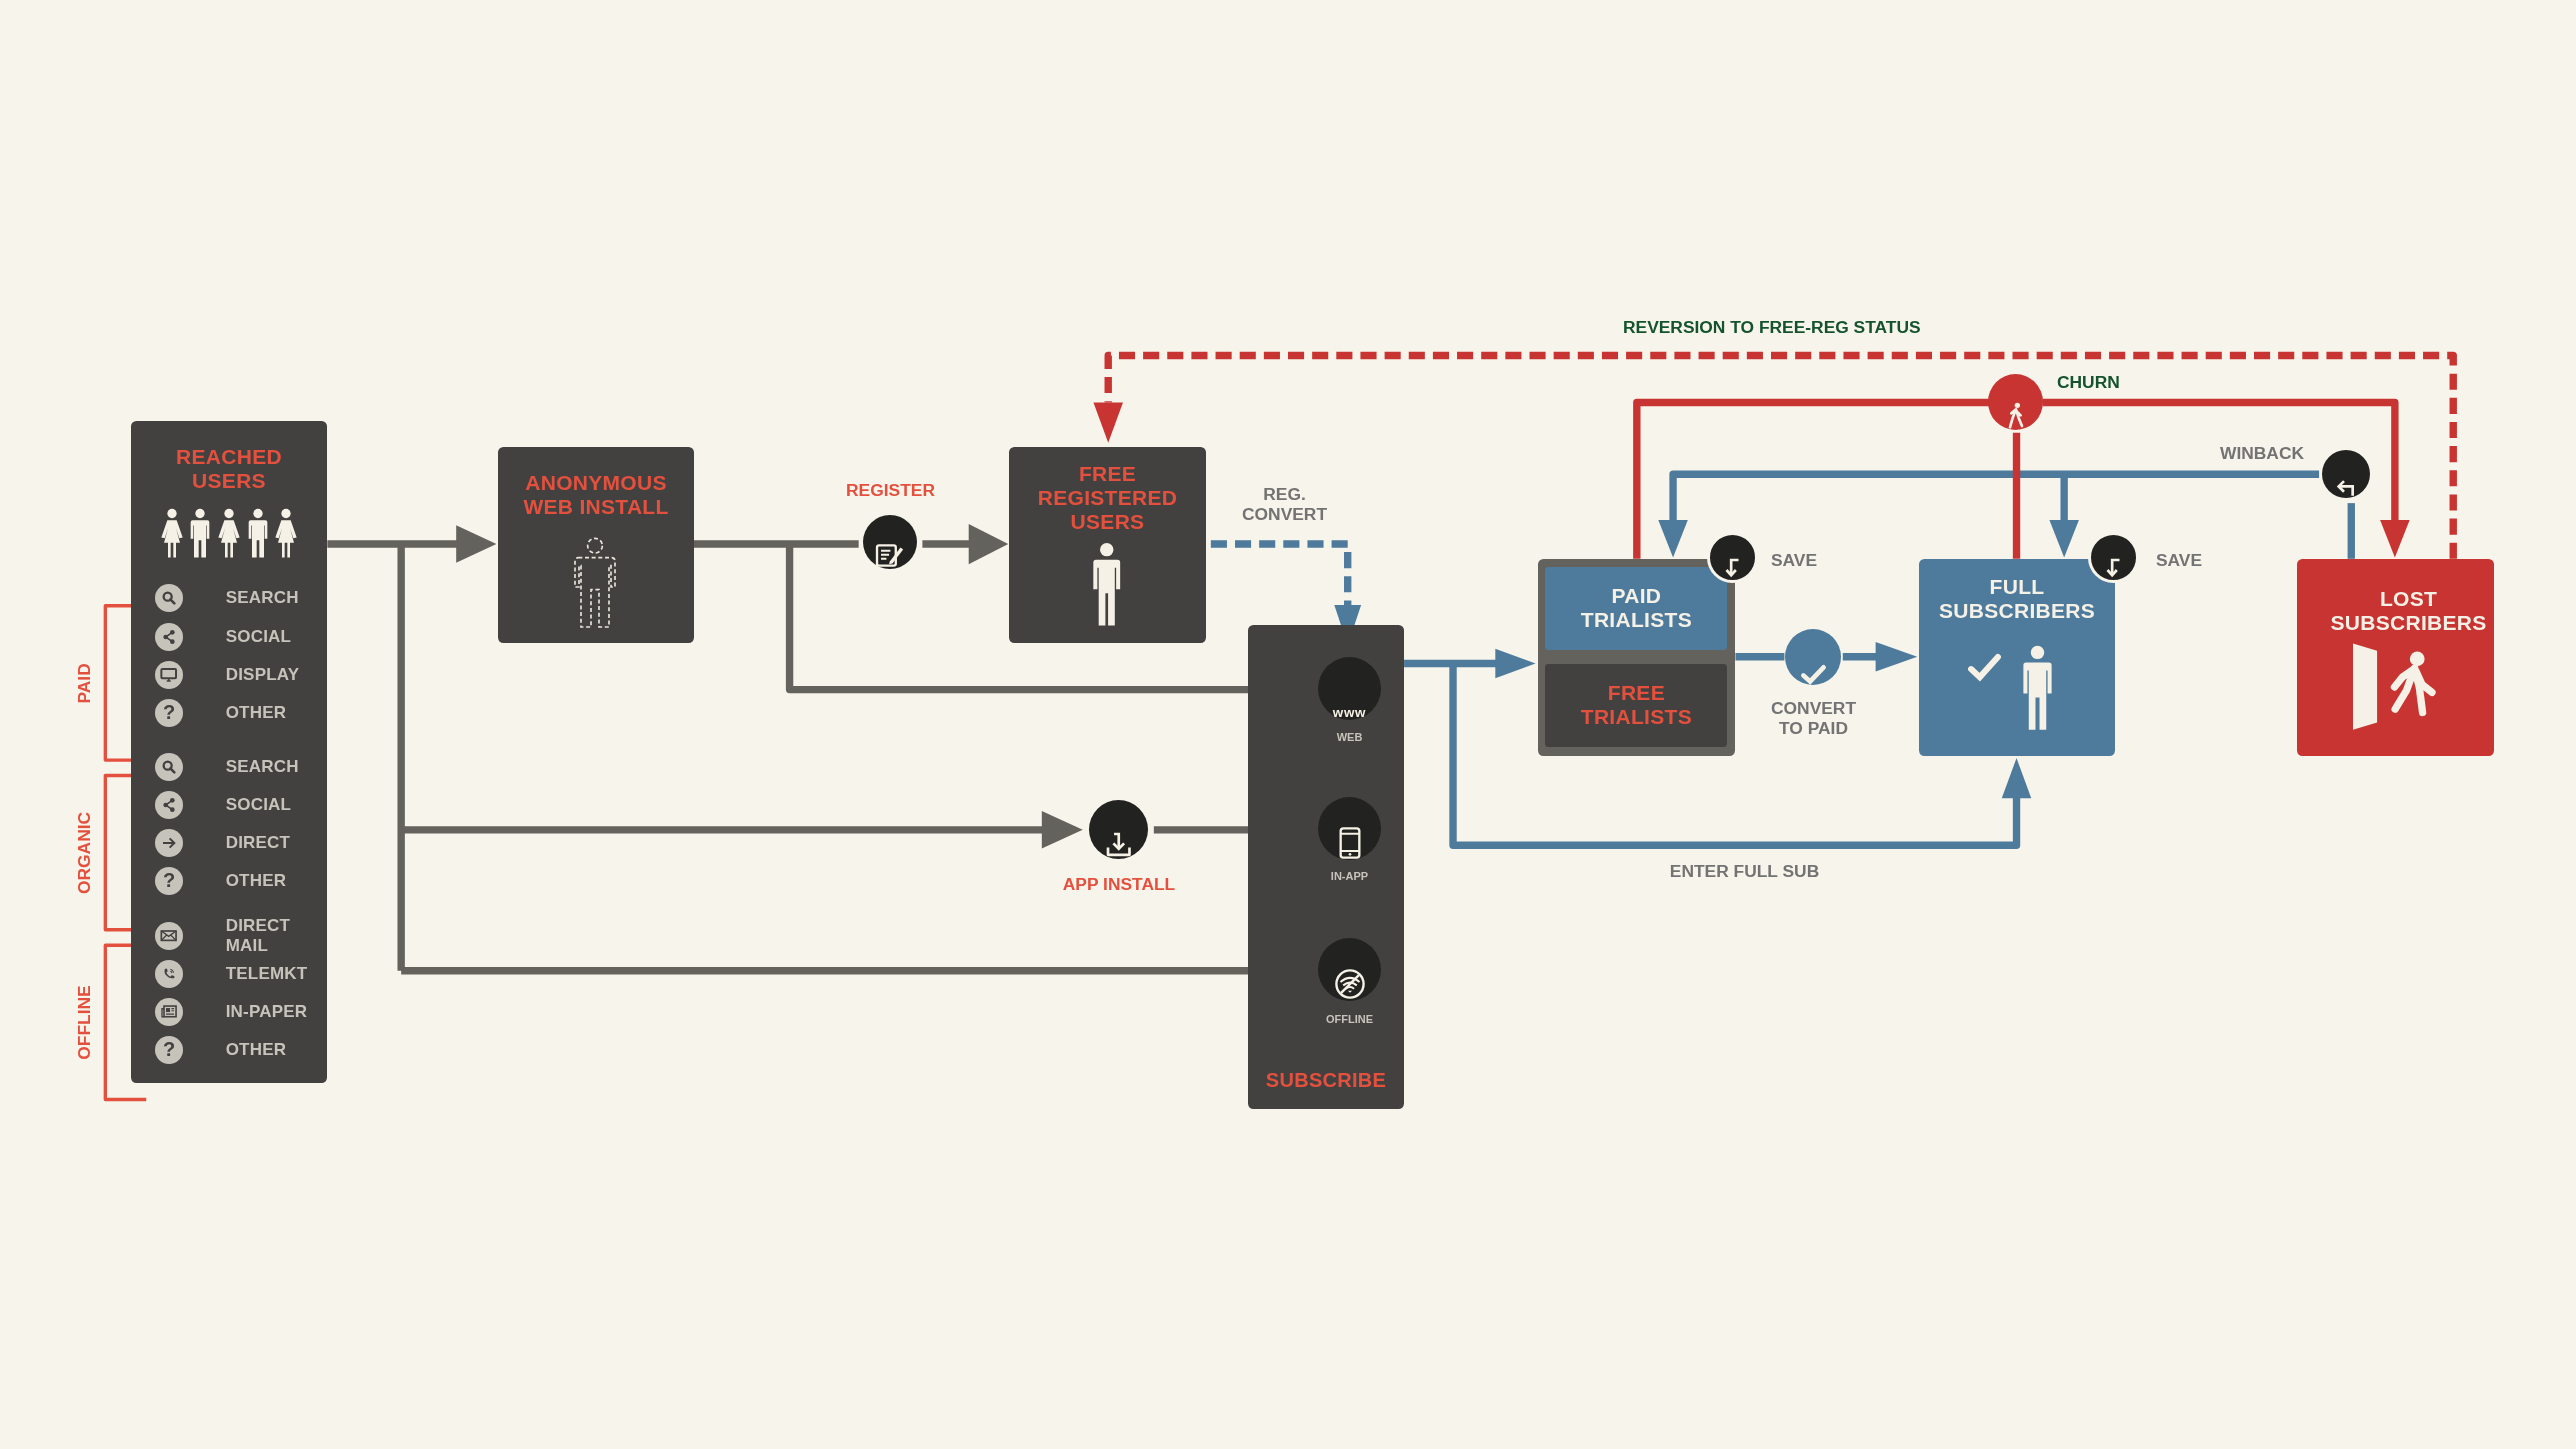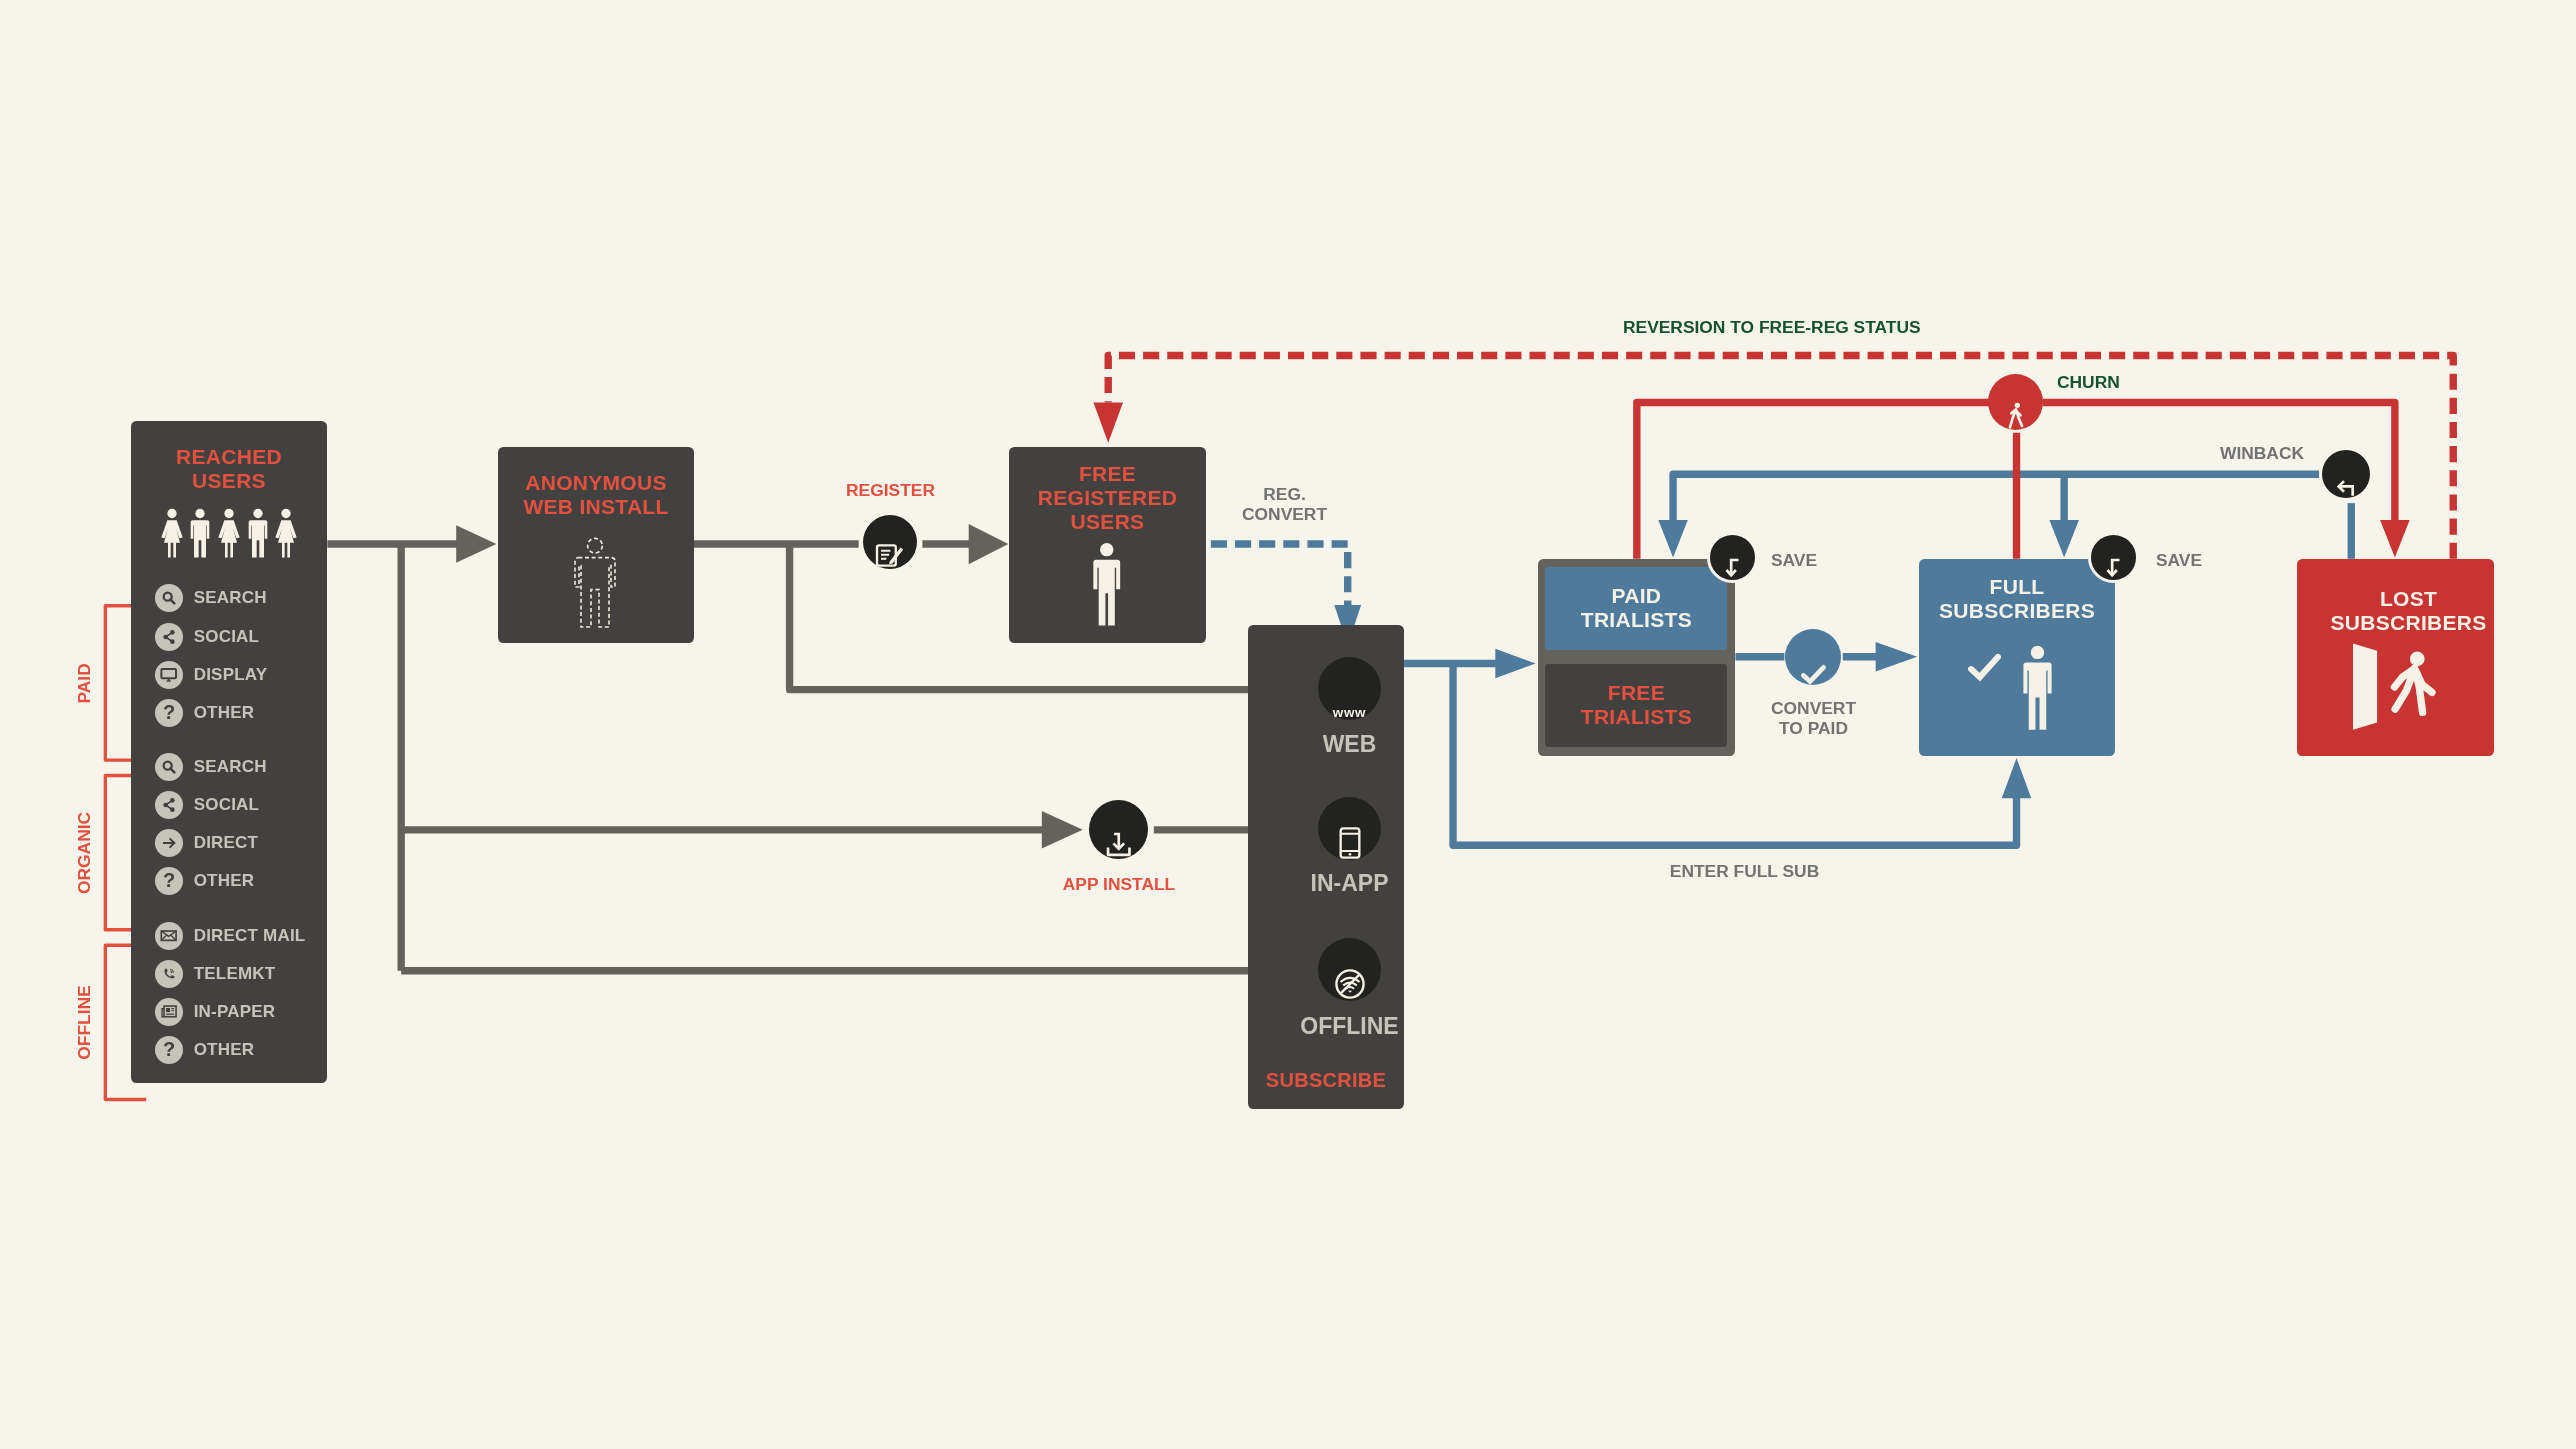--- a/index.html
+++ b/index.html
@@ -8,26 +8,26 @@
   .box{position:absolute;border-radius:5.4px;box-sizing:border-box;}
   .dark{background:#434140;}
   .blue{background:#4e7b9c;}
   .red{background:#c83432;}
   .title{position:absolute;left:0;right:0;text-align:center;font-size:21px;line-height:24px;letter-spacing:0.3px;}
   .t-red{color:#e4503e;}
   .t-white{color:#f5f1e6;}
   .t-blue{color:#737373;}
   .t-darkred{color:#14532d;}
   .lbl{position:absolute;font-size:17.4px;line-height:20px;text-align:center;white-space:nowrap;}
-  .ch-item{position:absolute;left:24px;height:29.5px;display:flex;align-items:center;}
+  .ch-item{position:absolute;left:24px;height:29.5px;display:flex;align-items:center;gap:32px;}
   .ch-icon{width:28px;height:28px;border-radius:50%;background:#c6c3bb;display:flex;align-items:center;justify-content:center;flex:none;}
   .ch-label{margin-left:10.7px;color:#c6c3bb;font-size:17px;letter-spacing:0.2px;}
   .vlabel{position:absolute;color:#e4503e;font-size:17.4px;transform:rotate(-90deg);transform-origin:center;white-space:nowrap;}
   .circ{position:absolute;border-radius:50%;display:flex;align-items:flex-end;justify-content:center;box-sizing:border-box;}
-  .sub-opt{position:absolute;left:0;right:0;text-align:center;color:#c6c3bb;font-size:23px;}
+  .sub-opt{position:absolute;left:0;right:0;text-align:center;color:#c6c3bb;font-size:11px;}
 </style>
 </head>
 <body>
 
 <svg class="wires" width="2576" height="1449" viewBox="0 0 3840 2160">
   <defs>
     <marker id="ah-gray" markerWidth="10" markerHeight="10" refX="9" refY="5" orient="auto" markerUnits="userSpaceOnUse" viewBox="0 0 10 10"></marker>
   </defs>
   <g fill="none" stroke-linejoin="round">
 

